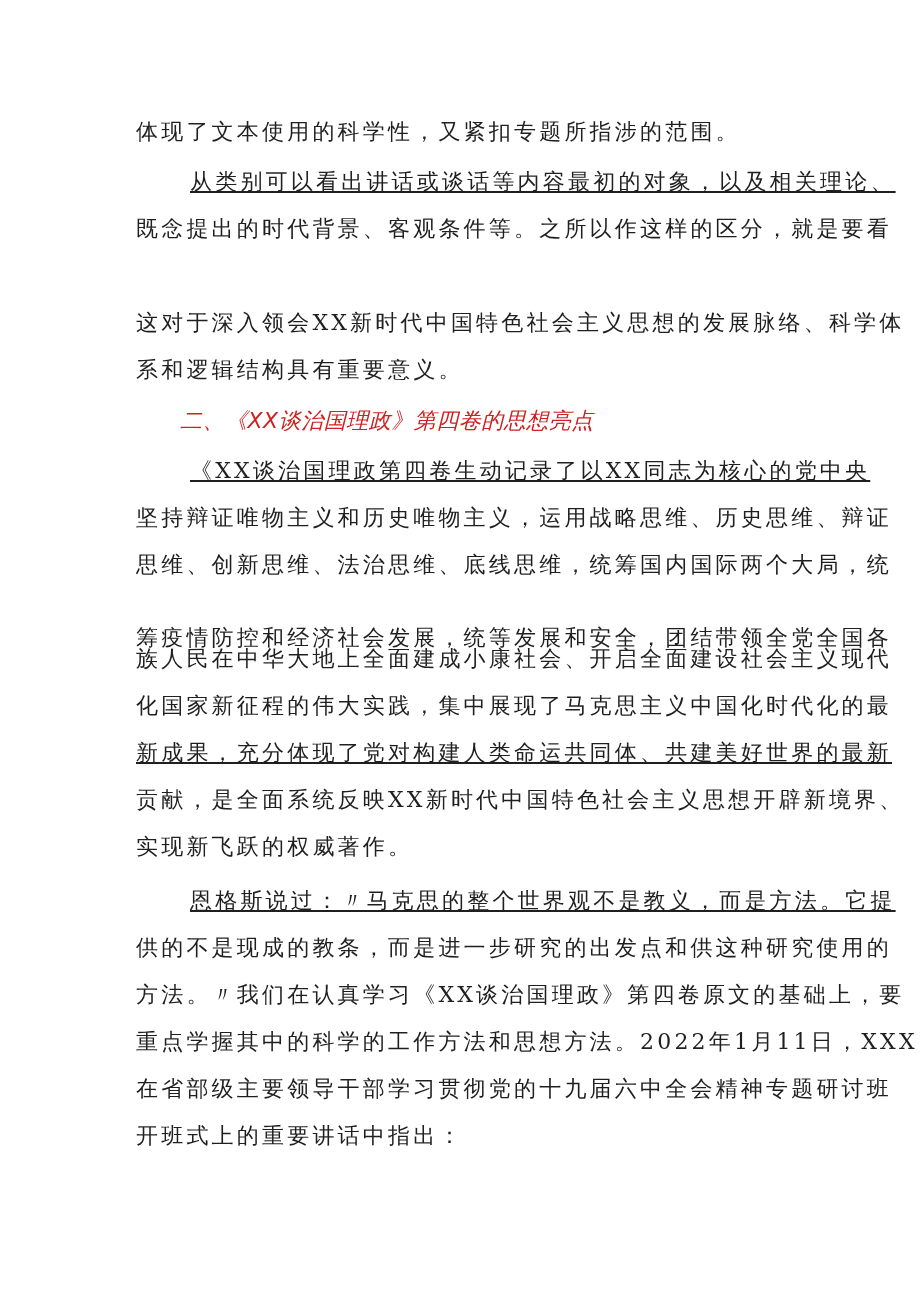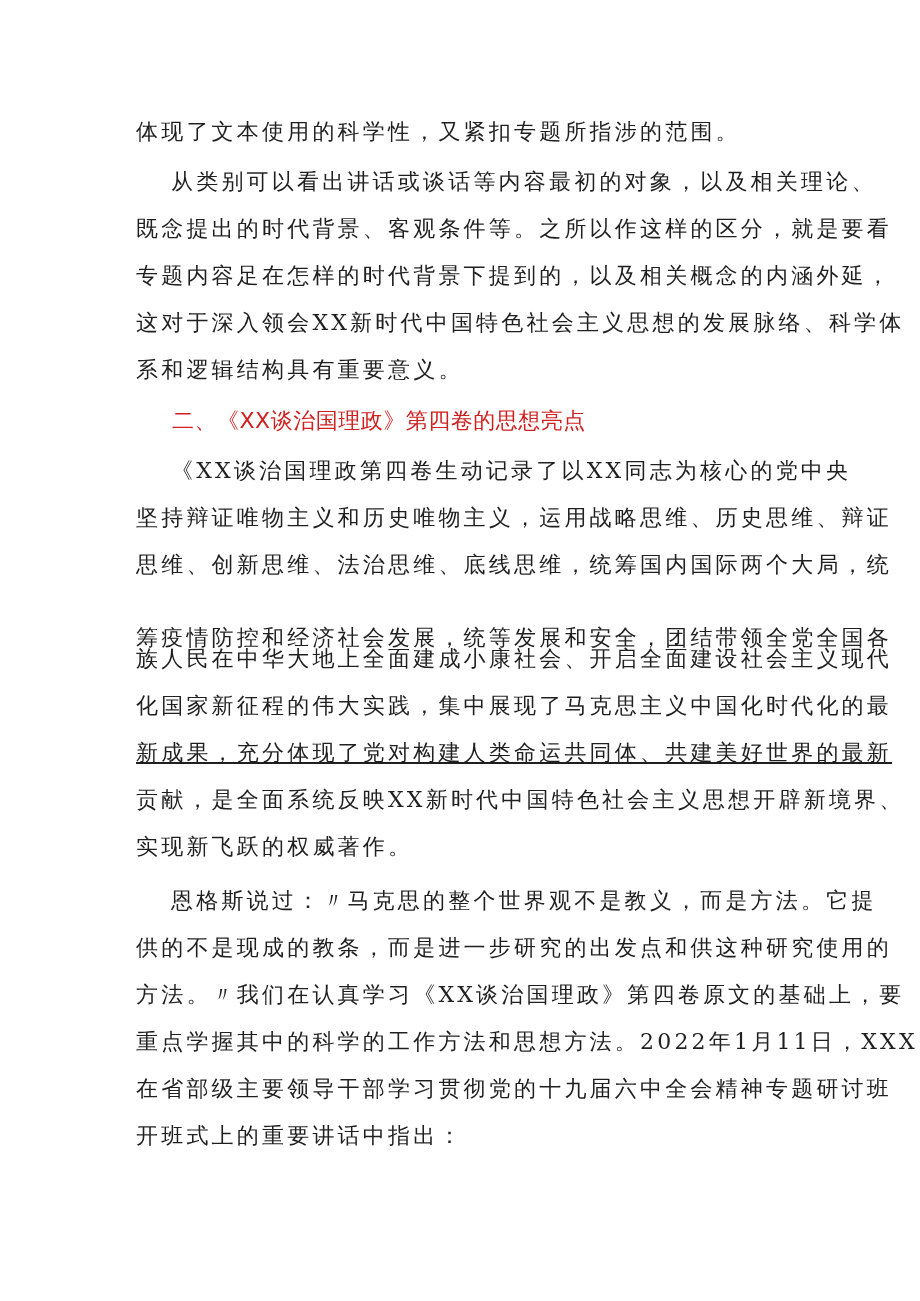--- a/index.html
+++ b/index.html
@@ -28,43 +28,44 @@
       position: absolute;
       left: 136px;
       width: 670px;
       font-size: 22px;
       line-height: 30px;
       white-space: nowrap;
       letter-spacing: 3.2px;
       color: #1f1f1f;
     }
     .indent {
-      left: 171px;
+      left: 190px;
+      text-decoration: underline;
     }
     .heading {
       position: absolute;
-      left: 172px;
+      left: 180px;
       font-family: "DejaVu Sans", "Liberation Sans", sans-serif;
       font-size: 22px;
       line-height: 30px;
       color: #d02020;
       white-space: nowrap;
       letter-spacing: 0.5px;
+      font-style: italic;
     }
   </style>
 </head>
 <body>
 
 <div class="page">
 
   <div class="line" style="top:117px;">体现了文本使用的科学性，又紧扣专题所指涉的范围。</div>
 
   <div class="line indent" style="top:167px;">从类别可以看出讲话或谈话等内容最初的对象，以及相关理论、</div>
   <div class="line" style="top:214px;">既念提出的时代背景、客观条件等。之所以作这样的区分，就是要看</div>
-  <div class="line" style="top:261px;">专题内容足在怎样的时代背景下提到的，以及相关概念的内涵外延，</div>
   <div class="line" style="top:308px;">这对于深入领会XX新时代中国特色社会主义思想的发展脉络、科学体</div>
   <div class="line" style="top:355px;">系和逻辑结构具有重要意义。</div>
 
   <div class="heading" style="top:406px;">二、《XX谈治国理政》第四卷的思想亮点</div>
 
   <div class="line indent" style="top:456px;">《XX谈治国理政第四卷生动记录了以XX同志为核心的党中央</div>
   <div class="line" style="top:503px;">坚持辩证唯物主义和历史唯物主义，运用战略思维、历史思维、辩证</div>
   <div class="line" style="top:550px;">思维、创新思维、法治思维、底线思维，统筹国内国际两个大局，统</div>
   <div class="line" style="top:623px;">筹疫情防控和经济社会发展，统等发展和安全，团结带领全党全国各</div>
   <div class="line" style="top:644px;">族人民在中华大地上全面建成小康社会、开启全面建设社会主义现代</div>

